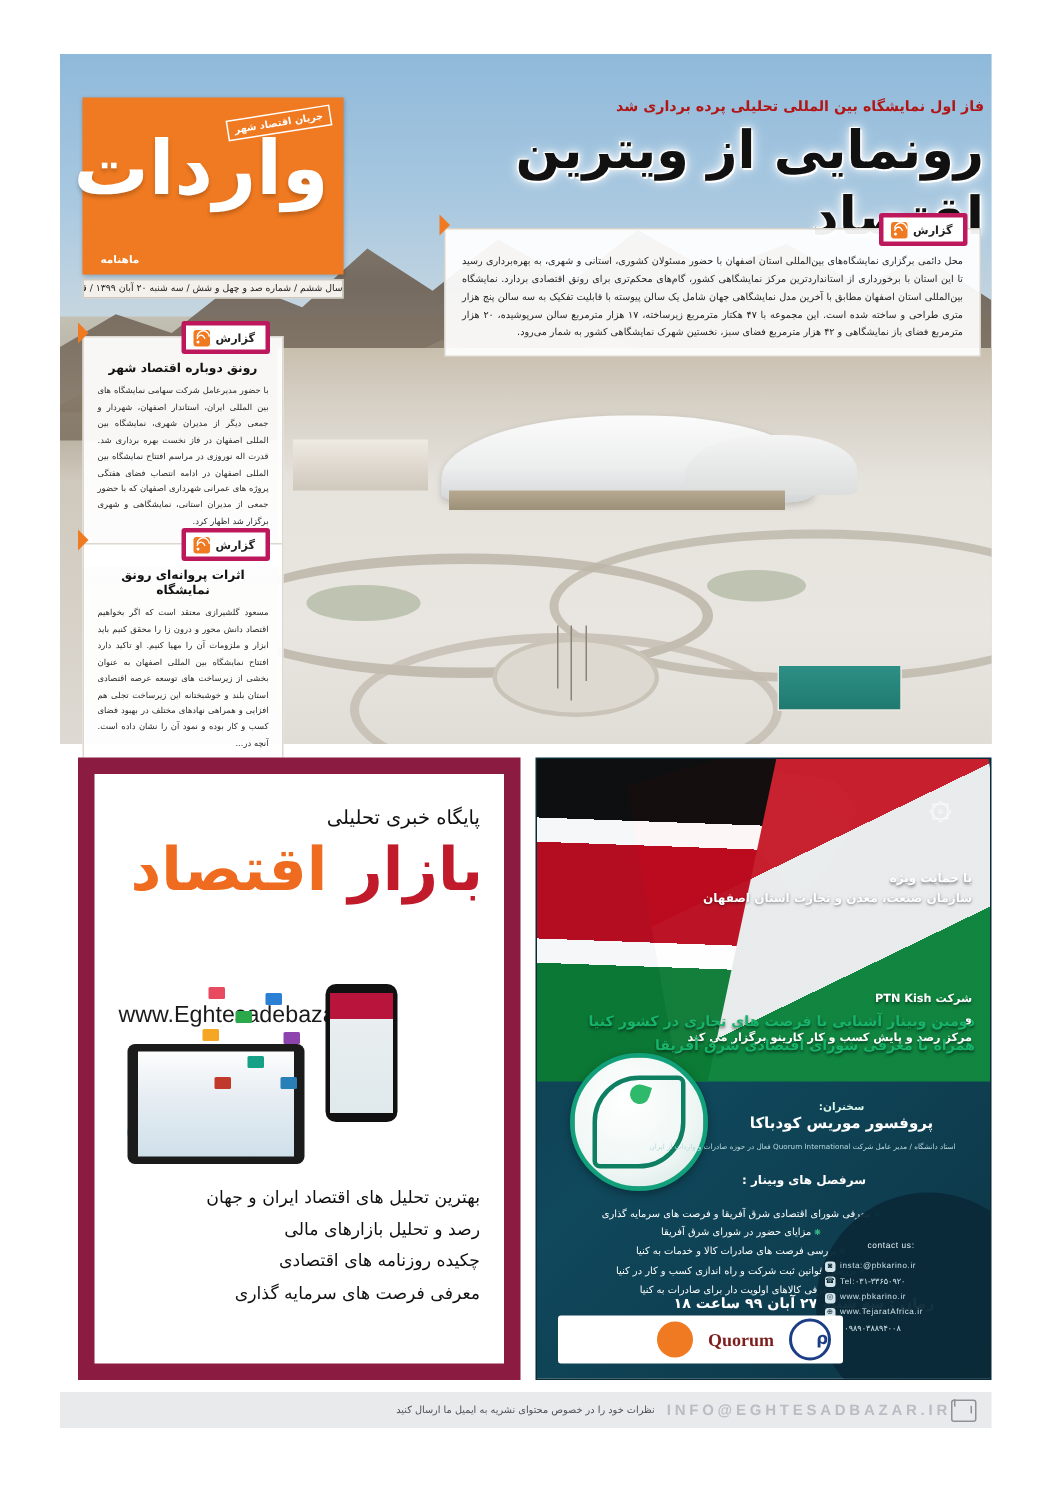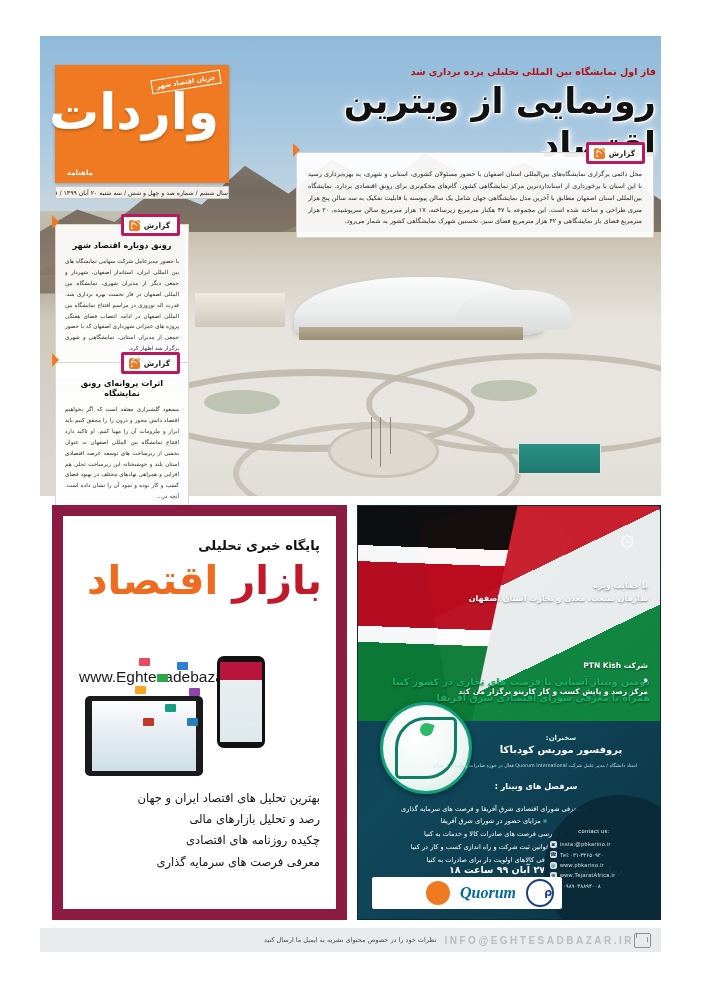--- a/index.html
+++ b/index.html
@@ -99,21 +99,21 @@
   .side.s2{top:362px;}
   .side h3{margin:0 0 6px;font-size:8.2px;font-weight:700;color:#111;text-align:center;direction:rtl;}
   .side .body{font-size:5.6px;line-height:1.95;color:#2a2a2a;text-align:justify;direction:rtl;}
   .side .foot{margin-top:6px;display:flex;gap:4px;align-items:center;}
   .side .foot .d{width:7px;height:7px;border-radius:50%;background:#f07a21;}
   .side .foot .d2{width:8px;height:7px;background:#8a8a8a;clip-path:polygon(0 30%,60% 30%,100% 0,100% 100%,60% 70%,0 70%);}
 
   
   .ad-left{position:absolute;left:52px;top:505px;width:295px;height:415px;
            background:#fff;border:11px solid #8c1b42;box-sizing:border-box;}
-  .ad-left .site-kicker{position:absolute;right:16px;top:22px;font-size:13px;font-weight:700;color:#111;direction:rtl;}
+  .ad-left .site-kicker{position:absolute;right:16px;top:22px;font-size:13px;font-weight:400;color:#111;direction:rtl;}
   .ad-left .brand{position:absolute;right:14px;top:44px;left:14px;text-align:right;
            font-size:40px;font-weight:700;line-height:1;direction:rtl;}
   .ad-left .brand .o{color:#ef6b1f;}
   .ad-left .brand .r{color:#c11b2b;}
   .ad-left .url{position:absolute;left:16px;top:108px;font-size:15.5px;color:#1a1a1a;
            font-family:"Liberation Sans",sans-serif;margin-top:44px;}
   .ad-left .bullets{position:absolute;right:16px;bottom:36px;left:16px;text-align:right;
            direction:rtl;font-size:11.5px;line-height:1.85;color:#111;}
   
   .devices{position:absolute;left:14px;top:132px;width:265px;height:140px;}
@@ -175,21 +175,21 @@
            color:#d3e4ea;font-size:5.4px;line-height:1.92;font-family:"Liberation Sans",sans-serif;letter-spacing:.4px;}
   .ad-right .clist .hdr{text-align:center;color:#e8f2f5;font-size:5.6px;margin-bottom:2px;padding-right:16px;}
   .ad-right .clist .row{display:flex;align-items:center;gap:3px;}
   .ad-right .clist .ic{width:7px;height:7px;border-radius:2px;background:#d3e4ea;color:#0a2a38;
            font-size:5px;line-height:7px;text-align:center;flex:none;}
   .ad-right .sponsors{position:absolute;left:14px;bottom:10px;width:190px;height:32px;background:#fff;
            border-radius:2px;display:flex;align-items:center;gap:10px;padding:0 8px;box-sizing:border-box;}
   .ad-right .sponsors .sp{height:22px;display:flex;align-items:center;font-size:7px;color:#333;}
   .ad-right .sponsors .c1{width:24px;height:24px;border-radius:50%;border:2px solid #1b3e86;
            color:#1b3e86;font-weight:700;font-size:11px;line-height:22px;text-align:center;}
-  .ad-right .sponsors .c2{color:#0369a1;font-family:"Liberation Serif",serif;font-size:16px;font-style:italic;font-weight:700;}
+  .ad-right .sponsors .c2{color:#7f1d1d;font-family:"Liberation Serif",serif;font-size:12px;font-weight:700;}
   .ad-right .sponsors .c3{width:24px;height:24px;border-radius:50%;background:#f07a21;}
 
   
   .footer{position:absolute;left:40px;top:928px;width:621px;height:24px;background:#e9eaec;
           display:flex;align-items:center;padding:0 10px;box-sizing:border-box;}
   .footer .mail{width:15px;height:13px;border:1.4px solid #8f9196;border-radius:2px;position:relative;flex:none;}
   .footer .mail::after{content:"";position:absolute;left:1px;top:1px;width:10px;height:5px;
           border-left:1.4px solid #8f9196;border-right:1.4px solid #8f9196;transform:skewY(22deg);}
   .footer .addr{color:#b9bcc2;font-size:10px;font-weight:700;letter-spacing:2.5px;margin-left:8px;
           font-family:"Liberation Sans",sans-serif;}

